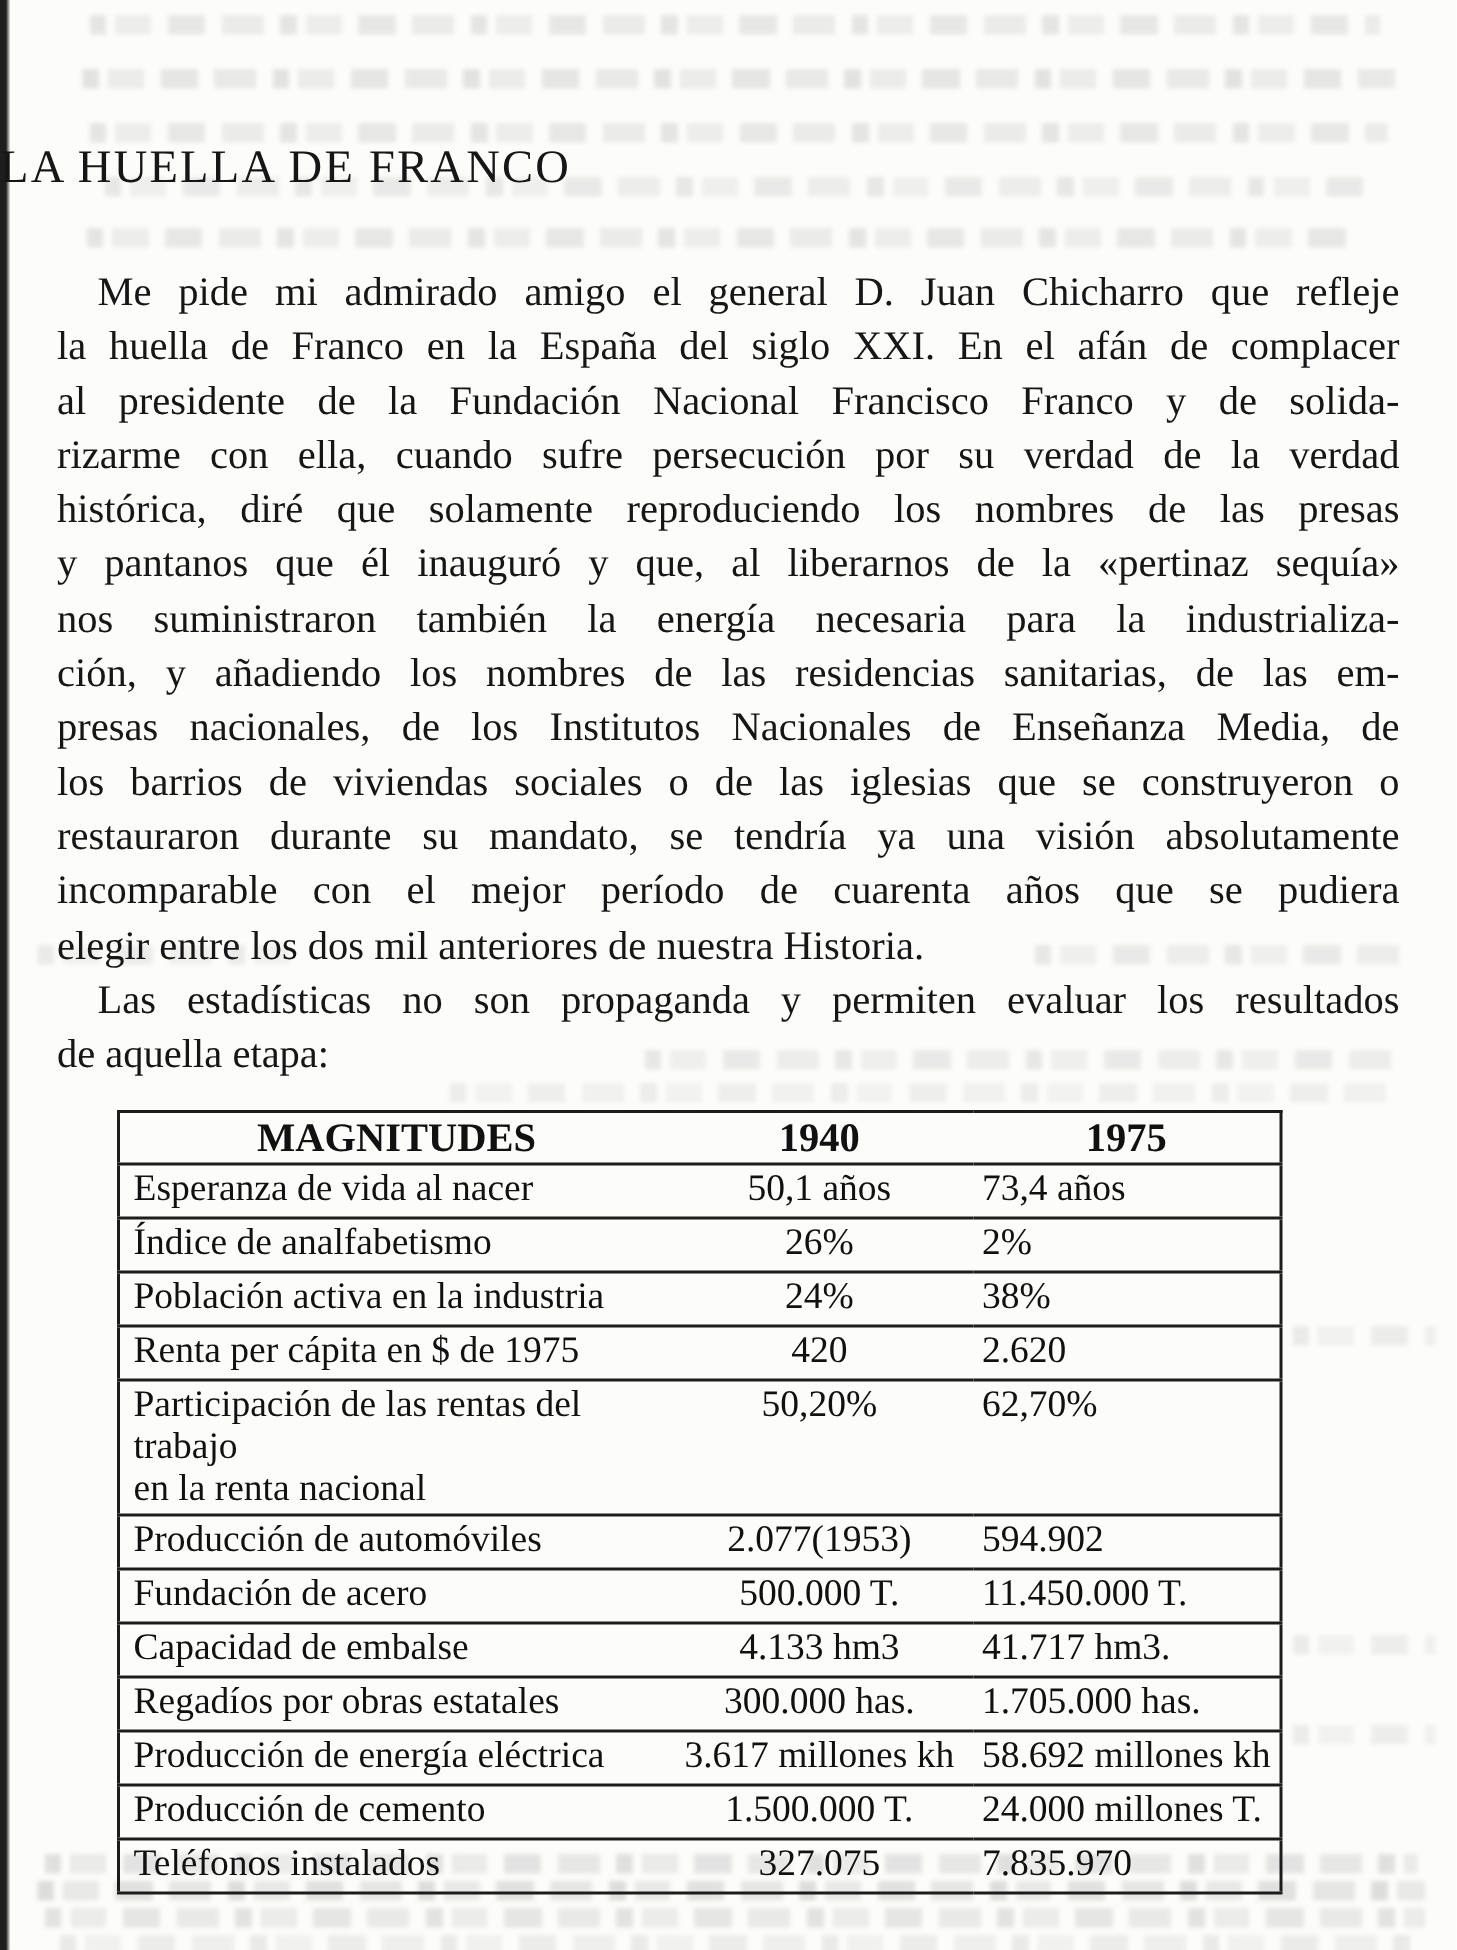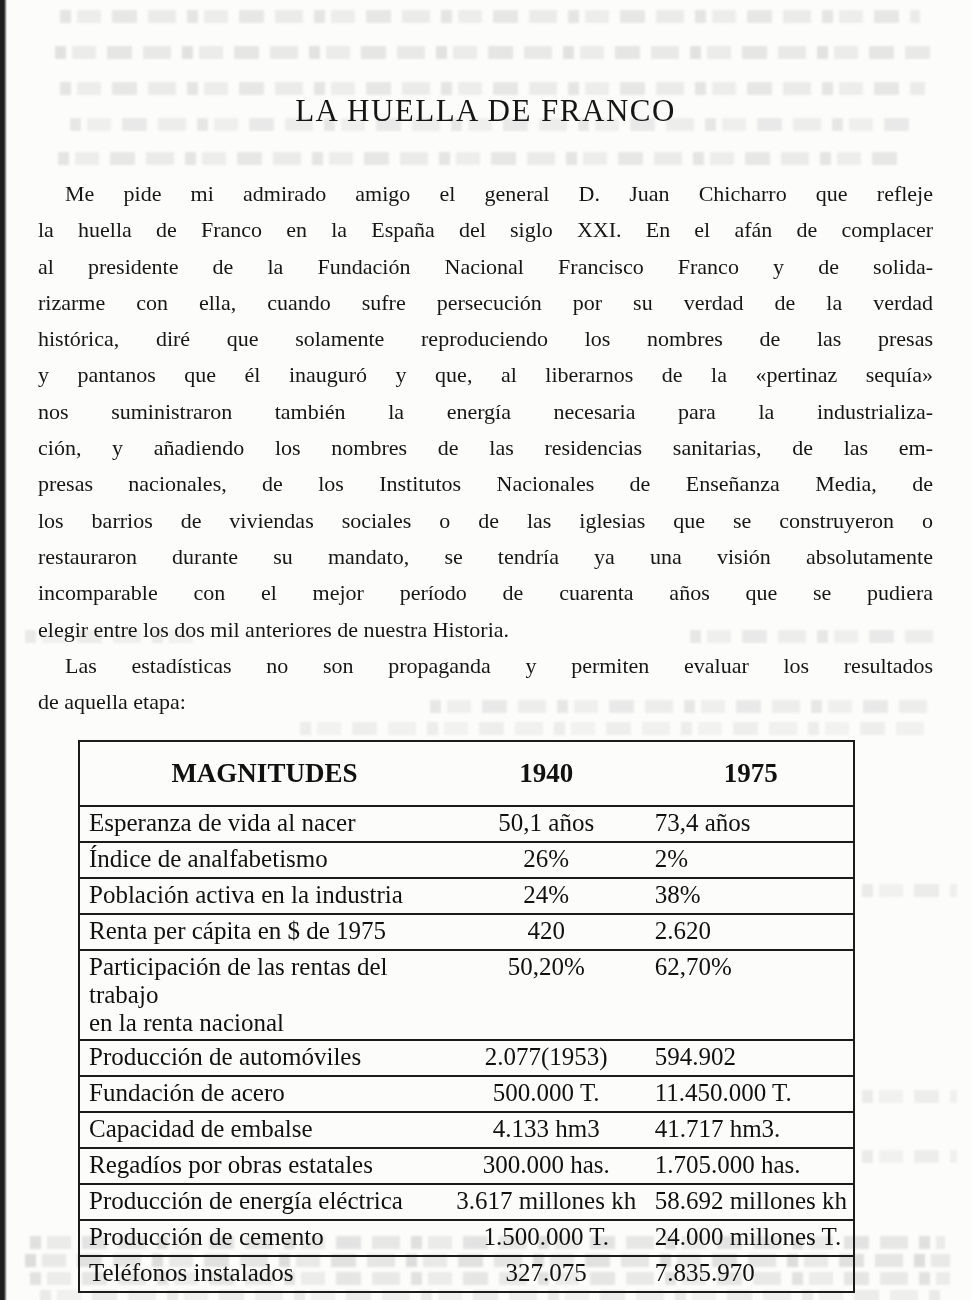--- a/index.html
+++ b/index.html
@@ -22,42 +22,42 @@
     background:repeating-linear-gradient(90deg,
       rgba(104,104,110,.34) 0 11px, rgba(104,104,110,0) 11px 17px,
       rgba(104,104,110,.22) 17px 41px, rgba(104,104,110,0) 41px 52px,
       rgba(104,104,110,.30) 52px 77px, rgba(104,104,110,0) 77px 88px,
       rgba(104,104,110,.25) 88px 116px, rgba(104,104,110,0) 116px 127px);
     filter:blur(1.3px);
     pointer-events:none;
   }
   .title {
     position:absolute; top:93px; left:0; width:100%;
-    margin:0; text-align:center;
+    margin:0; text-align:left;
     font-size:31px; font-weight:normal; letter-spacing:1.5px;
   }
   .paragraphs {
     position:absolute; top:176px; left:38px; width:895px;
-    font-size:22px; line-height:36.3px;
+    font-size:27px; line-height:36.3px;
   }
   .para { margin:0; }
   .line { text-align:justify; text-align-last:justify; }
   .line.first { text-indent:27px; }
   .line.last { text-align-last:left; }
   .stats-table {
     position:absolute; top:740px; left:78px; width:777px;
     border-collapse:collapse;
     border:2px solid #1c1c1c;
     font-size:25px; color:#111111;
     background:rgba(255,255,255,0);
   }
   .stats-table tr { border-bottom:2px solid #1c1c1c; }
   .stats-table th {
     font-size:27px; font-weight:bold; height:31px;
-    padding:16px 4px; line-height:29px; vertical-align:middle;
+    padding:1px 4px; line-height:29px; vertical-align:middle;
   }
   .stats-table td {
     height:30px; padding:2px 6px; line-height:28px;
     vertical-align:top;
   }
   .stats-table .c1 { width:48%; text-align:left; padding-left:9px; white-space:pre-line; }
   .stats-table th.c1 { text-align:center; }
   .stats-table .c2 { width:26.5%; text-align:center; white-space:nowrap; }
   .stats-table .c3 { width:25.5%; white-space:nowrap;margin-top:15px; }
 </style>

